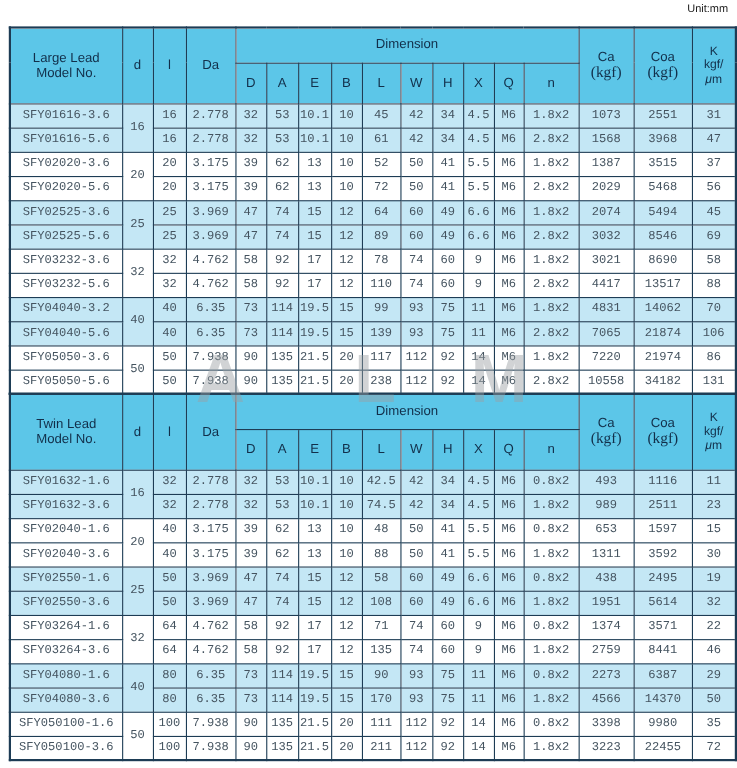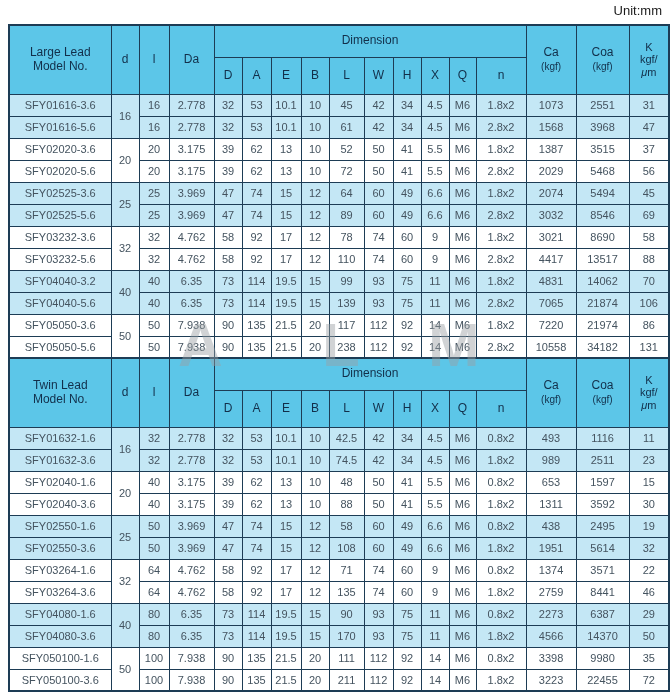--- a/index.html
+++ b/index.html
@@ -6,42 +6,42 @@
     --header-bg:#5cc6e8; --row-shaded:#c4e7f5; --row-plain:#ffffff;
     --border:#1d3c55; --header-text:#122f4a; --cell-text:#44535f;
     --unit-text:#1a1a1a; --watermark-color:#9aa0a4;
   }
   html,body{margin:0;padding:0;}
   body{
     width:670px;height:698px;background:#fff;position:relative;overflow:hidden;
     font-family:"Liberation Sans","DejaVu Sans",sans-serif;
   }
   .unit-label{
-    position:absolute;top:3px;right:8px;font-size:13px;color:var(--unit-text);
+    position:absolute;top:3px;right:8px;font-size:10px;color:var(--unit-text);
   }
   .tables-wrap{position:absolute;left:8px;top:24px;width:565px;}
   table.spec-table{
     border-collapse:collapse;table-layout:fixed;width:660px;
     border:2px solid var(--border);
   }
   table.spec-table + table.spec-table{margin-top:-2px;}
   .spec-table th,.spec-table td{
     border:1px solid var(--border);text-align:center;vertical-align:middle;
     padding:0;overflow:hidden;white-space:nowrap;
   }
   .spec-table th{
     background:var(--header-bg);color:var(--header-text);
     font-weight:normal;font-size:12px;line-height:1.15;
   }
   .spec-table tr.dim-top{height:32px;}
   .spec-table tr.dim-letters{height:37px;}
-  .spec-table tbody tr{height:22px;}
+  .spec-table tbody tr{height:22px;font-family:Liberation Mono, monospace;}
   .spec-table td{font-size:11px;color:var(--cell-text);background:var(--row-plain);}
   .spec-table tr.shaded td{background:var(--row-shaded);}
-  .spec-table .sub-unit{font-size:10px;}
+  .spec-table .sub-unit{font-size:14px;font-family:Liberation Serif, serif;}
   .spec-table .k-head{font-size:11px;}
   .spec-table .k-head em{font-style:italic;}
   .watermark{
     position:absolute;top:314px;left:0;width:670px;height:64px;z-index:5;
     pointer-events:none;color:var(--watermark-color);opacity:.45;
     font-size:62px;font-weight:bold;line-height:1;
   }
   .watermark span{position:absolute;top:0;}
   .watermark .wm-0{left:178px;}
   .watermark .wm-1{left:322px;}

